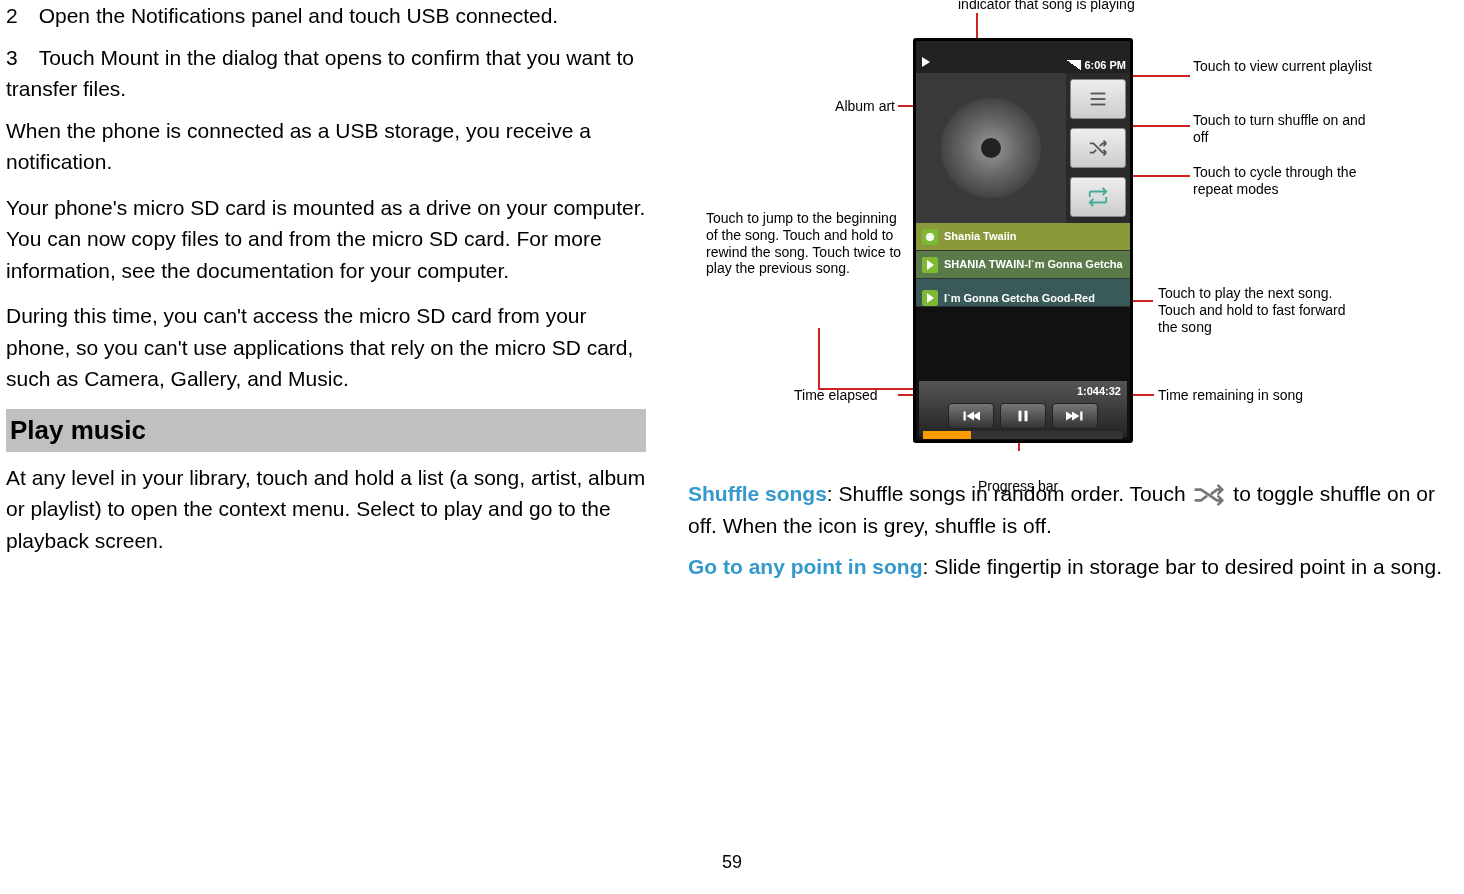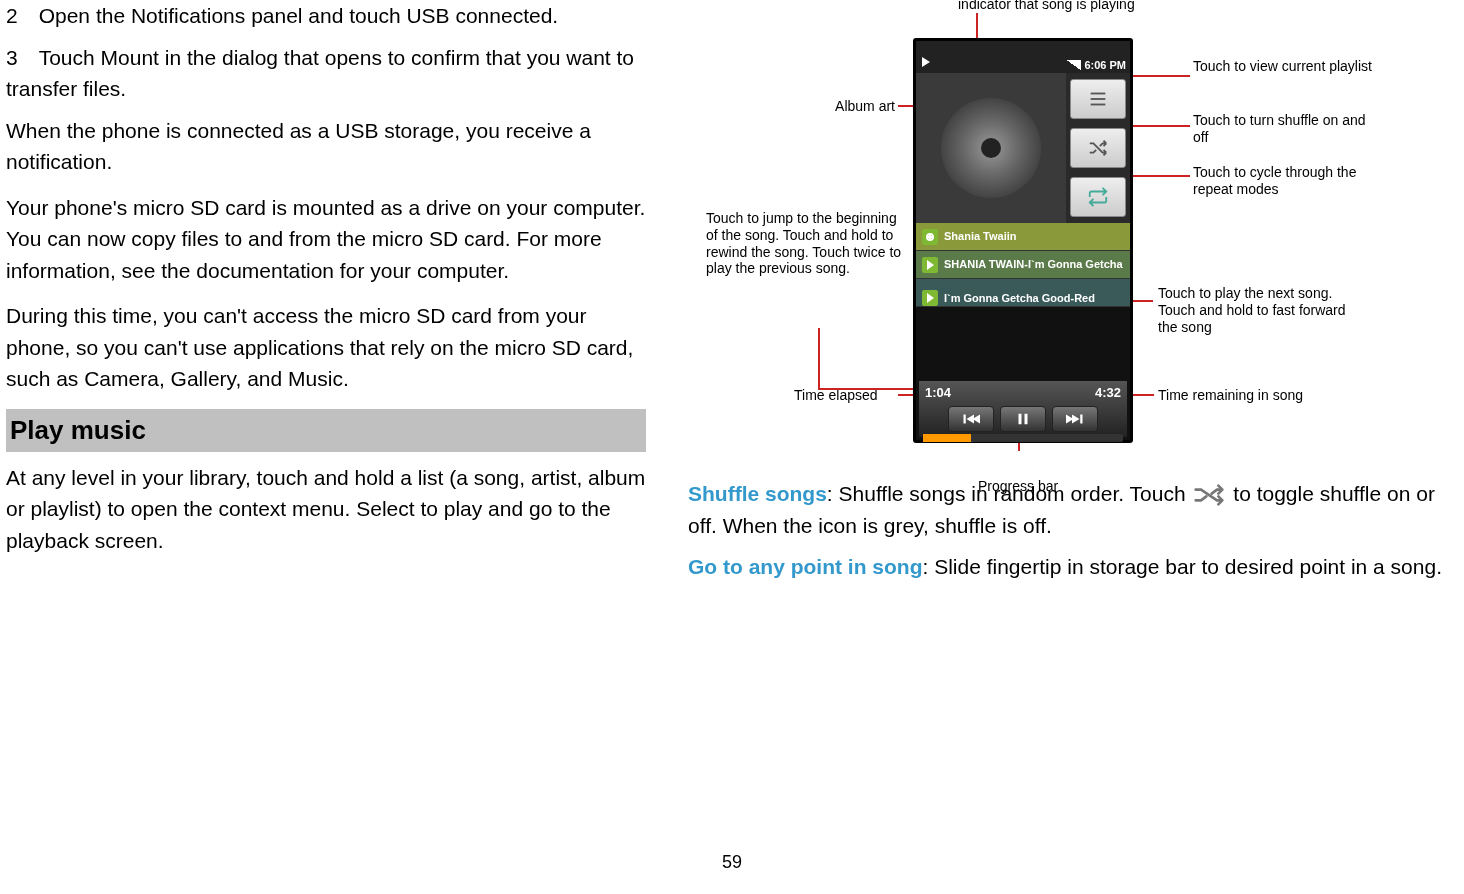--- a/index.html
+++ b/index.html
@@ -179,23 +179,23 @@
       white-space: nowrap;
     }
     .controls {
       position: absolute;
       left: 3px; right: 3px; bottom: 3px;
       background: linear-gradient(#555, #222);
       height: 56px;
     }
     .time-row {
       display: flex;
-      justify-content: space-between;
+      justify-content: flex-end;
       color: #fff;
-      font-size: 13px;
+      font-size: 11px;
       font-weight: bold;
       padding: 2px 6px 1px;
     }
     .btn-row {
       display: flex;
       justify-content: center;
       gap: 6px;
       margin-top: 2px;
     }
     .pbtn {

